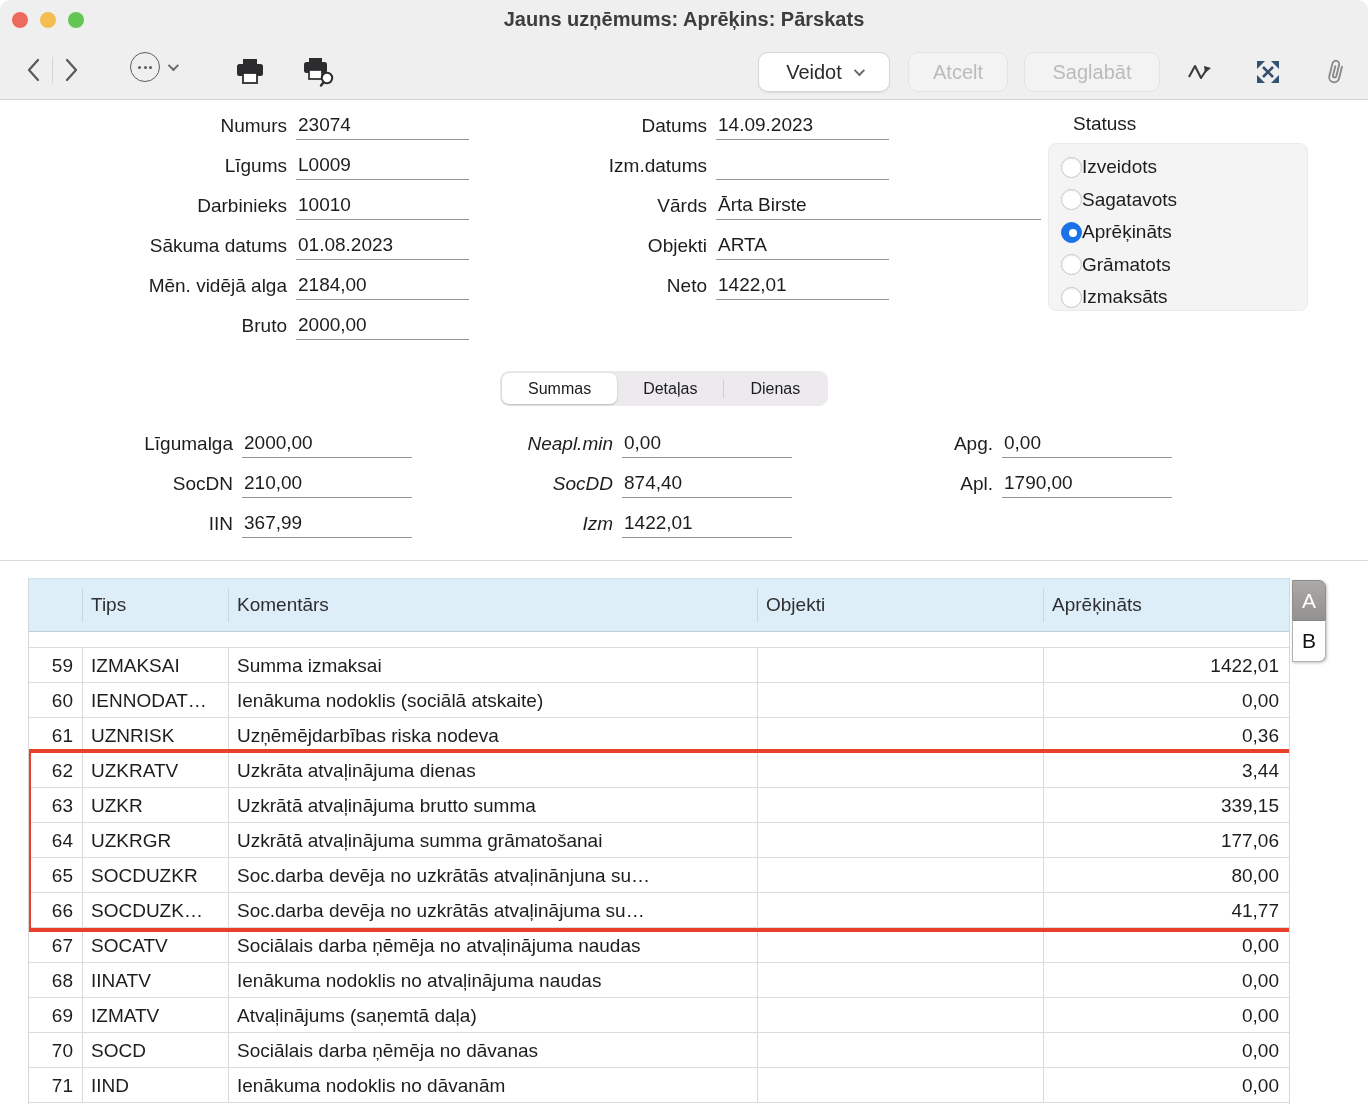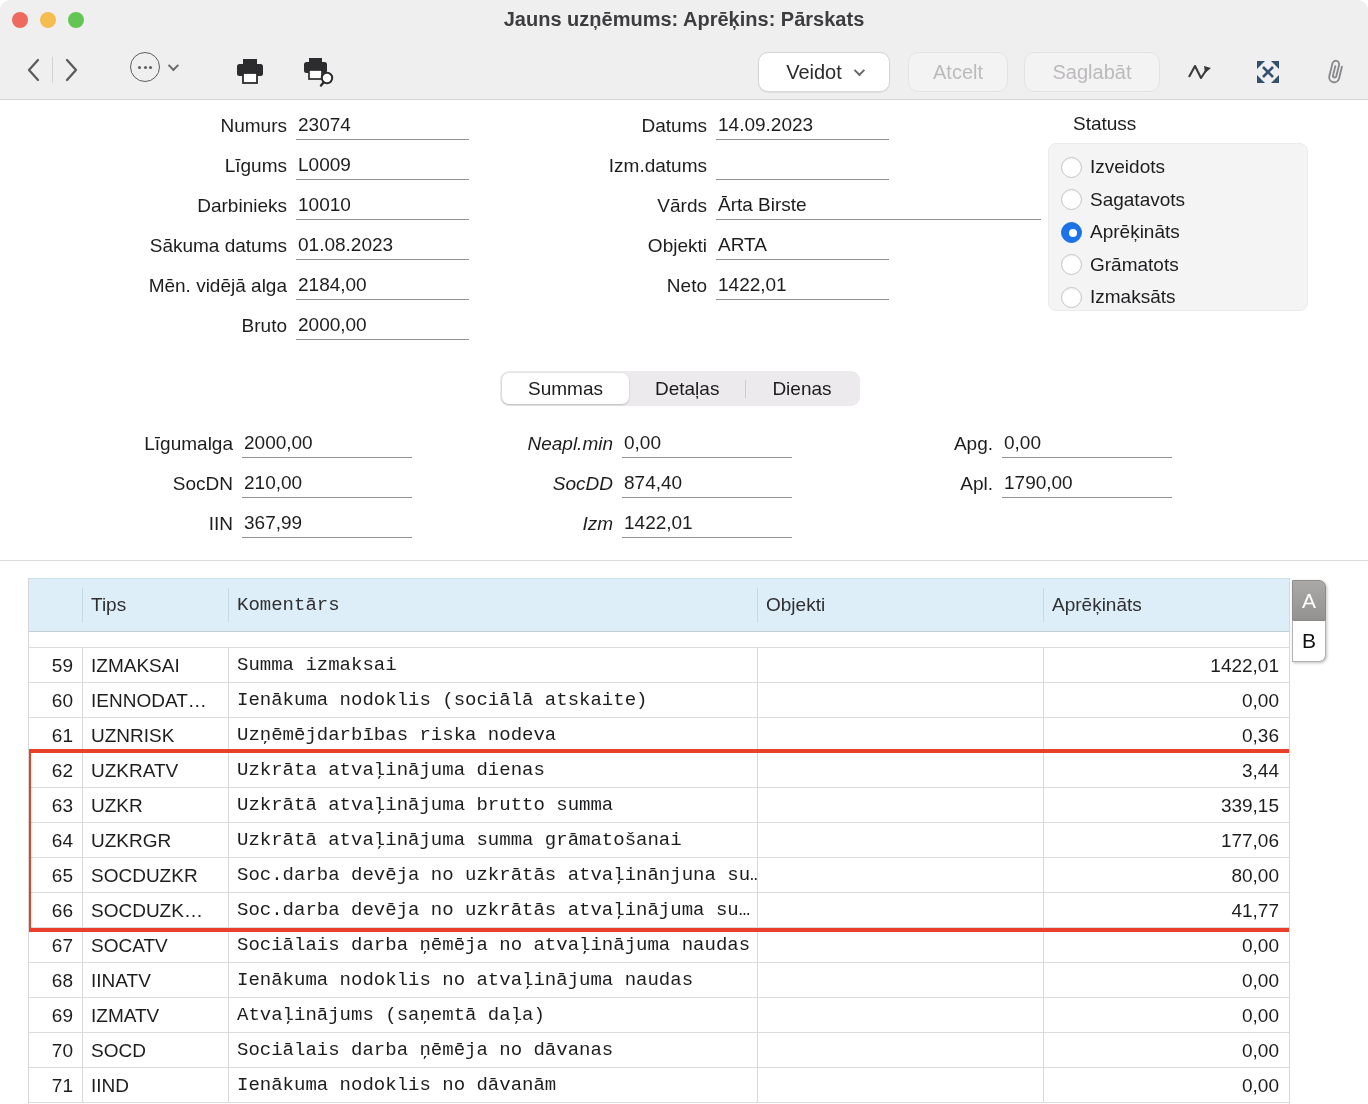--- a/index.html
+++ b/index.html
@@ -34,29 +34,29 @@
   .col-mid  .f-label { width:236px; }
   .f-input { width:173px; border-bottom:1px solid #949296; padding:0 2px 3px 2px; font-size:19px; min-height:26px; }
   .f-input.wide { width:325px; }
   .f-input.right .f-value { display:block; }
   .col-left { top:100px; left:40px; }
   .col-mid  { top:100px; left:480px; }
 
   
   .status-label { position:absolute; top:113px; left:1073px; font-size:19px; }
   .status-box { position:absolute; top:143px; left:1048px; width:260px; height:168px; background:#f5f4f5; border:1px solid #eceaec; border-radius:8px; padding:10px 0 0 12px; display:flex; flex-direction:column; gap:6.5px; }
-  .radio-row { display:flex; align-items:center; gap:8px; height:26px; }
+  .radio-row { display:flex; align-items:center; gap:0; height:26px; }
   .radio { width:21px; height:21px; border-radius:50%; background:#fff; border:1px solid #c6c4c6; box-shadow:inset 0 1px 2px rgba(0,0,0,.06); position:relative; flex:none; }
   .radio.sel { background:#1a73e8; border-color:#1a73e8; }
   .radio.sel::after { content:""; position:absolute; left:6.5px; top:6.5px; width:8px; height:8px; border-radius:50%; background:#fff; }
   .radio-row span.rlabel { font-size:19px; }
 
   
   .segs { position:absolute; top:371px; left:500px; height:35px; background:#eceaec; border-radius:9px; display:flex; align-items:center; padding:2px; }
-  .seg { height:31px; display:flex; align-items:center; justify-content:center; font-size:19px; padding:8px 26px; position:relative; color:#1c1c1e; }
+  .seg { height:31px; display:flex; align-items:center; justify-content:center; font-size:16px; padding:8px 26px; position:relative; color:#1c1c1e; }
   .seg.sel { background:#fff; border-radius:7px; box-shadow:0 1px 2px rgba(0,0,0,.18), 0 0 0 0.5px rgba(0,0,0,.04); }
   .seg-div { width:1px; height:18px; background:#cfcdcf; }
 
   
   .sum-col { position:absolute; top:418px; display:flex; flex-direction:column; }
   .sum-col .f-input { width:170px; }
   #sum1 { left:0;   } #sum1 .f-label { width:242px; }
   #sum2 { left:390px;} #sum2 .f-label { width:232px;font-style:italic; }
   #sum3 { left:770px;} #sum3 .f-label { width:232px; }
 
@@ -64,21 +64,21 @@
 
   
   .tablewrap { position:absolute; top:578px; left:28px; width:1262px; height:526px; overflow:hidden; border-left:1px solid #d7d7d7; border-right:1px solid #d7d7d7; }
   .thead { display:flex; height:54px; background:#ddeef8; border-top:1px solid #cfe2ee; border-bottom:1px solid #c2cdd4; align-items:center; font-size:19px; color:#2f2f31; }
   .thead .cell { border-right:1px solid #c6d8e4; height:34px; line-height:34px; }
   .trow { display:flex; height:35px; line-height:35px; border-bottom:1px solid #dcdcdc; font-size:19px; background:#fff; }
   .trow.clipped { height:16px; overflow:hidden; }
   .cell { overflow:hidden; white-space:nowrap; }
   .c-num { width:54px; text-align:right; padding-right:9px; flex:none; }
   .c-tips { width:146px; padding-left:8px; flex:none; }
-  .c-kom { width:529px; padding-left:8px; flex:none;font-family:Liberation Mono, monospace; }
+  .c-kom { width:529px; padding-left:8px; flex:none; }
   .c-obj { width:286px; padding-left:8px; flex:none; }
   .c-val { flex:1; text-align:right; padding-right:10px; }
   .trow .c-num, .trow .c-tips, .trow .c-kom, .trow .c-obj { border-right:1px solid #d9d9d9; }
   .thead .c-val { border-right:none; }
   .redbox { position:absolute; left:-2px; top:171px; width:1266px; height:183px; border:4px solid #e8402a; z-index:6; pointer-events:none; }
 
   
   .sidetabs { position:absolute; top:580px; left:1292px; z-index:7; }
   .side-tab { width:34px; height:41px; display:flex; align-items:center; justify-content:center; font-size:21px; border:1px solid #b3b1b3; box-shadow:1px 1px 3px rgba(0,0,0,.25); }
   .side-tab.sel { background:linear-gradient(#aba9a7,#949290); color:#fff; border-radius:0 7px 0 0; border-color:#8f8d8b; }

